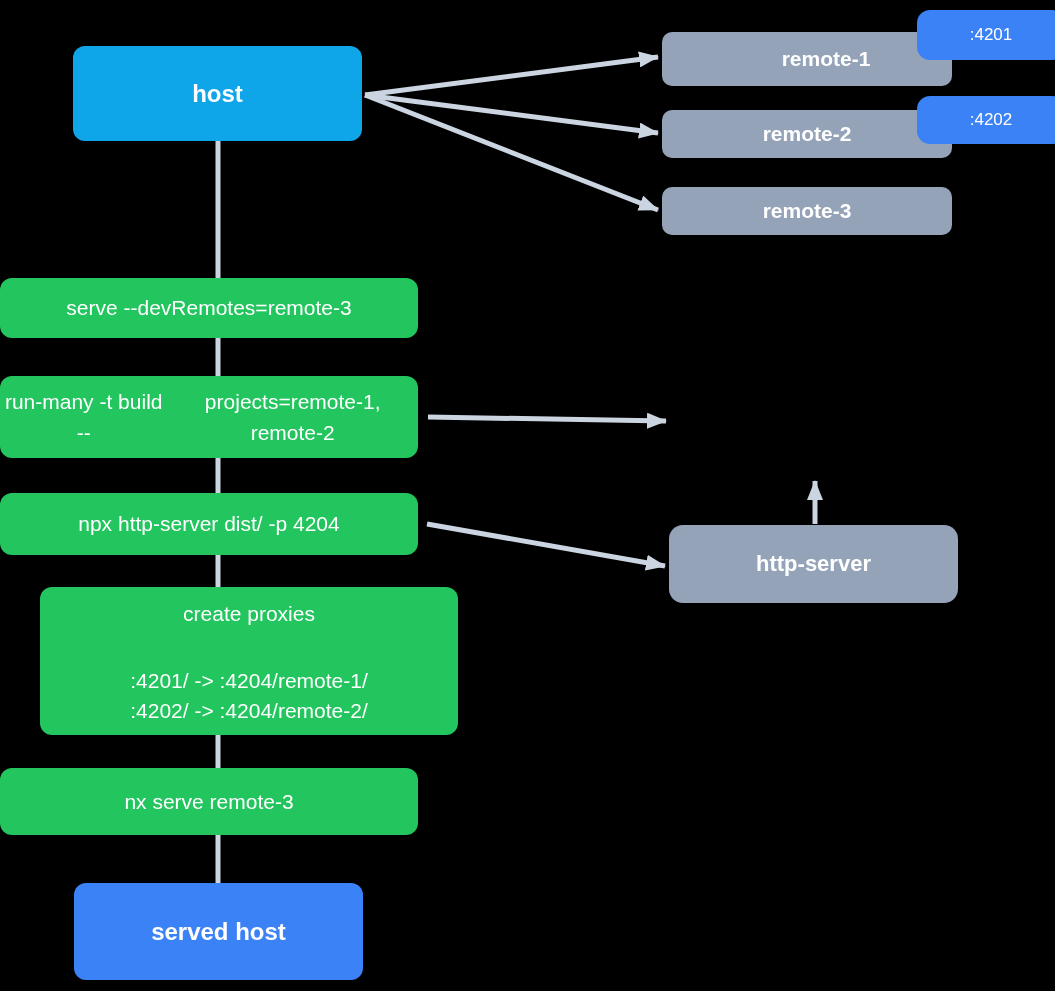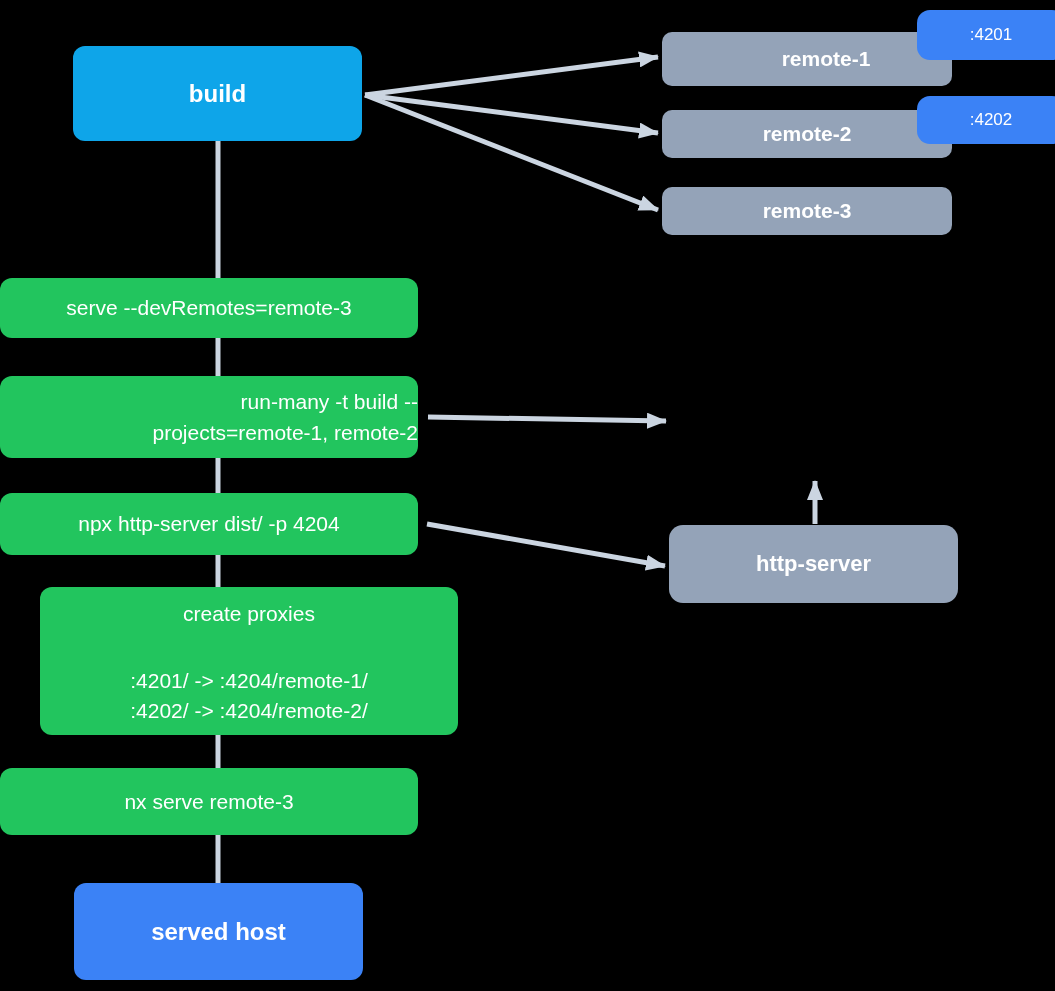--- a/index.html
+++ b/index.html
@@ -74,23 +74,22 @@
   .badge-3 { top: 173px; }
 
   .step {
     left: 0; width: 418px;
     background: var(--step-green);
     font-size: 21px;
   }
   .step-serve { top: 278px; height: 60px; }
   .step-run-many {
     top: 376px; height: 82px;
-    flex-direction: column;
+    flex-direction: row;
     line-height: 31px;
-    align-items: flex-end;
   }
   .step-http-server { top: 493px; height: 62px; }
   .step-proxies {
     top: 587px; height: 148px;
     flex-direction: column;
     justify-content: flex-start;
     padding-top: 12px;
     line-height: 30px;
     margin-left: 40px;
   }
@@ -131,21 +130,21 @@
     <line class="conn" x1="218" y1="141" x2="218" y2="887"></line>
     <line class="conn" x1="365" y1="95" x2="658" y2="57" marker-end="url(#ah)"></line>
     <line class="conn" x1="365" y1="95" x2="658" y2="133" marker-end="url(#ah)"></line>
     <line class="conn" x1="365" y1="95" x2="658" y2="210" marker-end="url(#ah)"></line>
     <line class="conn" x1="428" y1="417" x2="666" y2="421" marker-end="url(#ah)"></line>
     <line class="conn" x1="427" y1="524" x2="665" y2="566" marker-end="url(#ah)"></line>
     <line class="conn" x1="815" y1="524" x2="815" y2="481" marker-end="url(#ah)"></line>
   </svg>
 
   <div class="node host-node">
-    <span>build</span>
+    <span>host</span>
   </div>
 
   <div class="node remote-node remote-1">
     <span>remote-1</span>
   </div>
   <div class="node port-badge badge-1">
     <span>:4201</span>
   </div>
 
   <div class="node remote-node remote-2">

